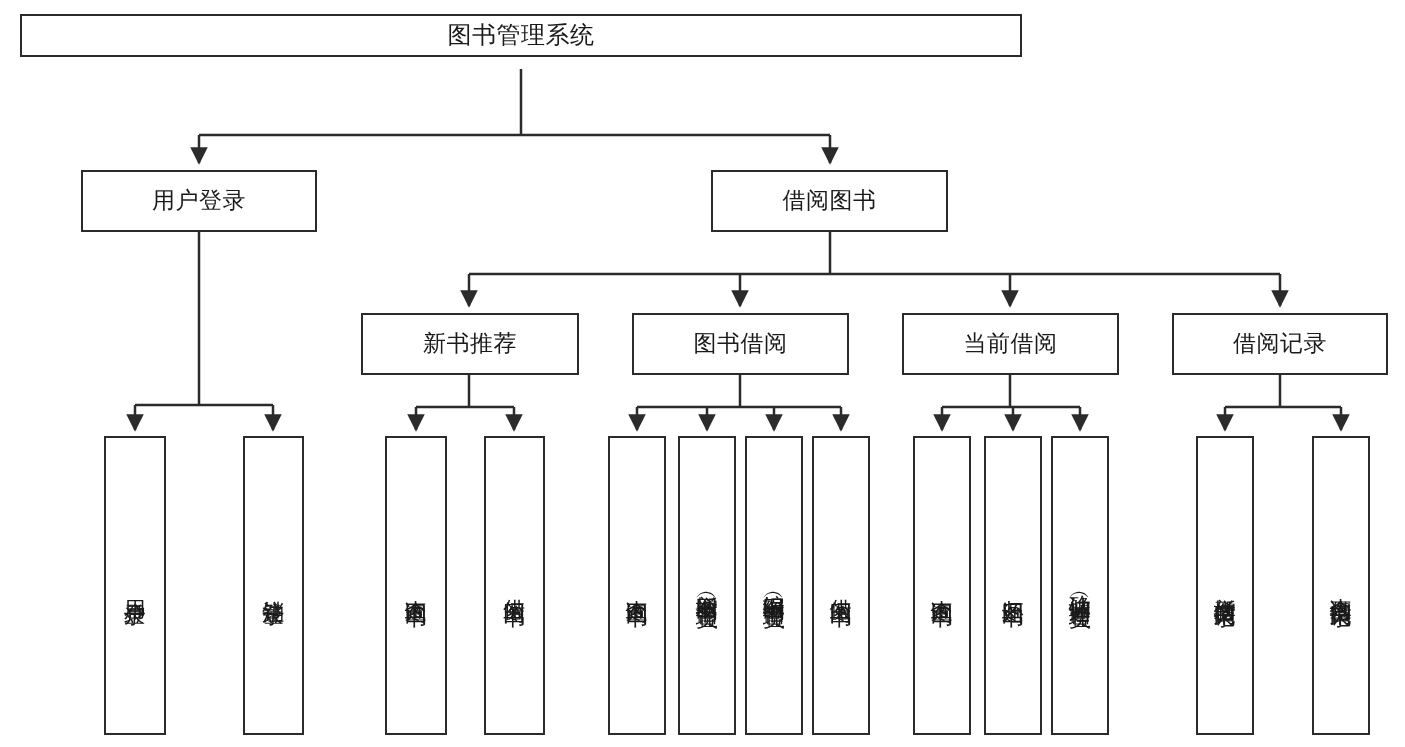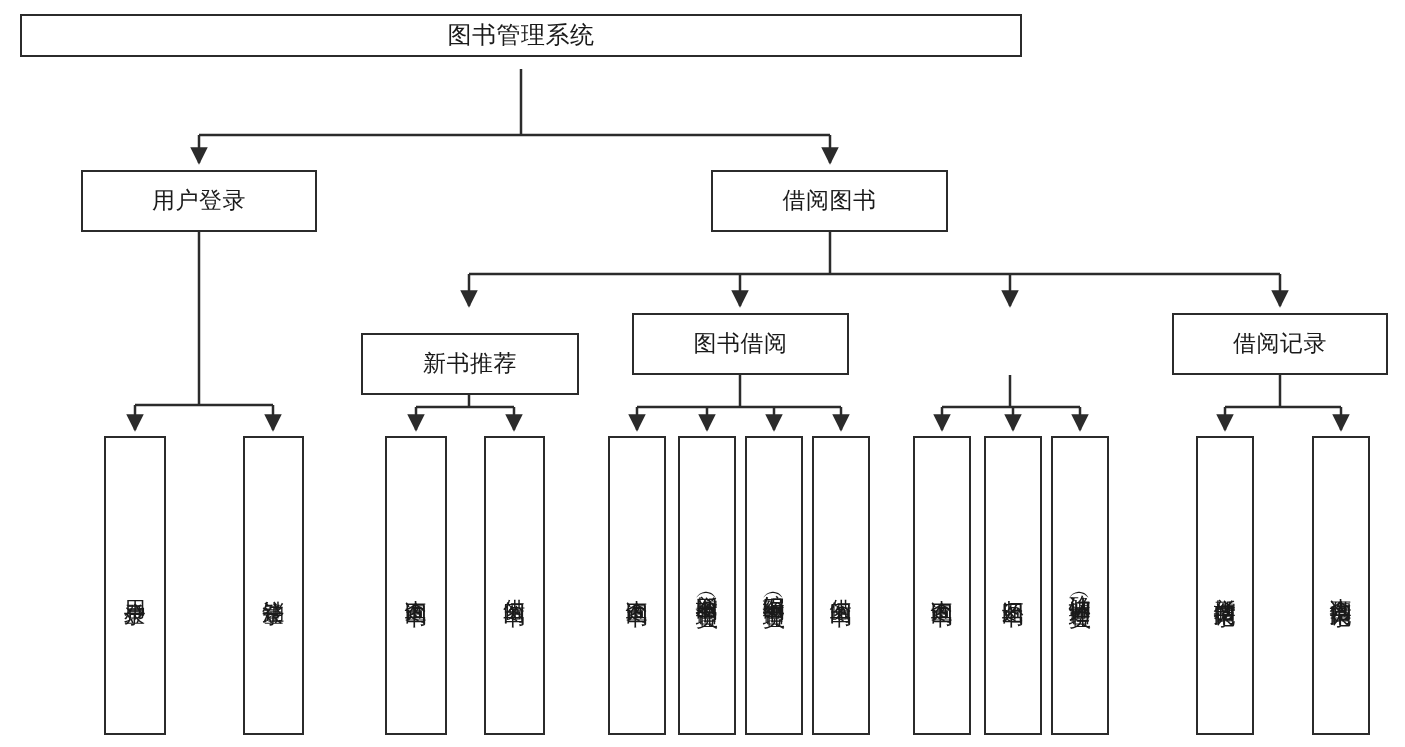--- a/index.html
+++ b/index.html
@@ -129,25 +129,28 @@
     <span>图书管理系统</span>
   </div>
 
   <div class="node node-h" style="left:81px; top:170px; width:236px; height:62px;">
     <span>用户登录</span>
   </div>
   <div class="node node-h" style="left:711px; top:170px; width:237px; height:62px;">
     <span>借阅图书</span>
   </div>
 
-  <div class="node node-h" style="left:361px; top:313px; width:218px; height:62px;margin-top:20px;">
+  <div class="node node-h" style="left:361px; top:313px; width:218px; height:62px;">
     <span>新书推荐</span>
   </div>
   <div class="node node-h" style="left:632px; top:313px; width:217px; height:62px;">
     <span>图书借阅</span>
+  </div>
+  <div class="node node-h" style="left:902px; top:313px; width:217px; height:62px;">
+    <span>当前借阅</span>
   </div>
   <div class="node node-h" style="left:1172px; top:313px; width:216px; height:62px;">
     <span>借阅记录</span>
   </div>
 
   <div class="node node-v" style="left:104px; top:436px; width:62px; height:299px;">用户登录</div>
   <div class="node node-v" style="left:243px; top:436px; width:61px; height:299px;">注销登录</div>
 
   <div class="node node-v" style="left:385px; top:436px; width:62px; height:299px;">查询图书</div>
   <div class="node node-v" style="left:484px; top:436px; width:61px; height:299px;">借阅图书</div>

